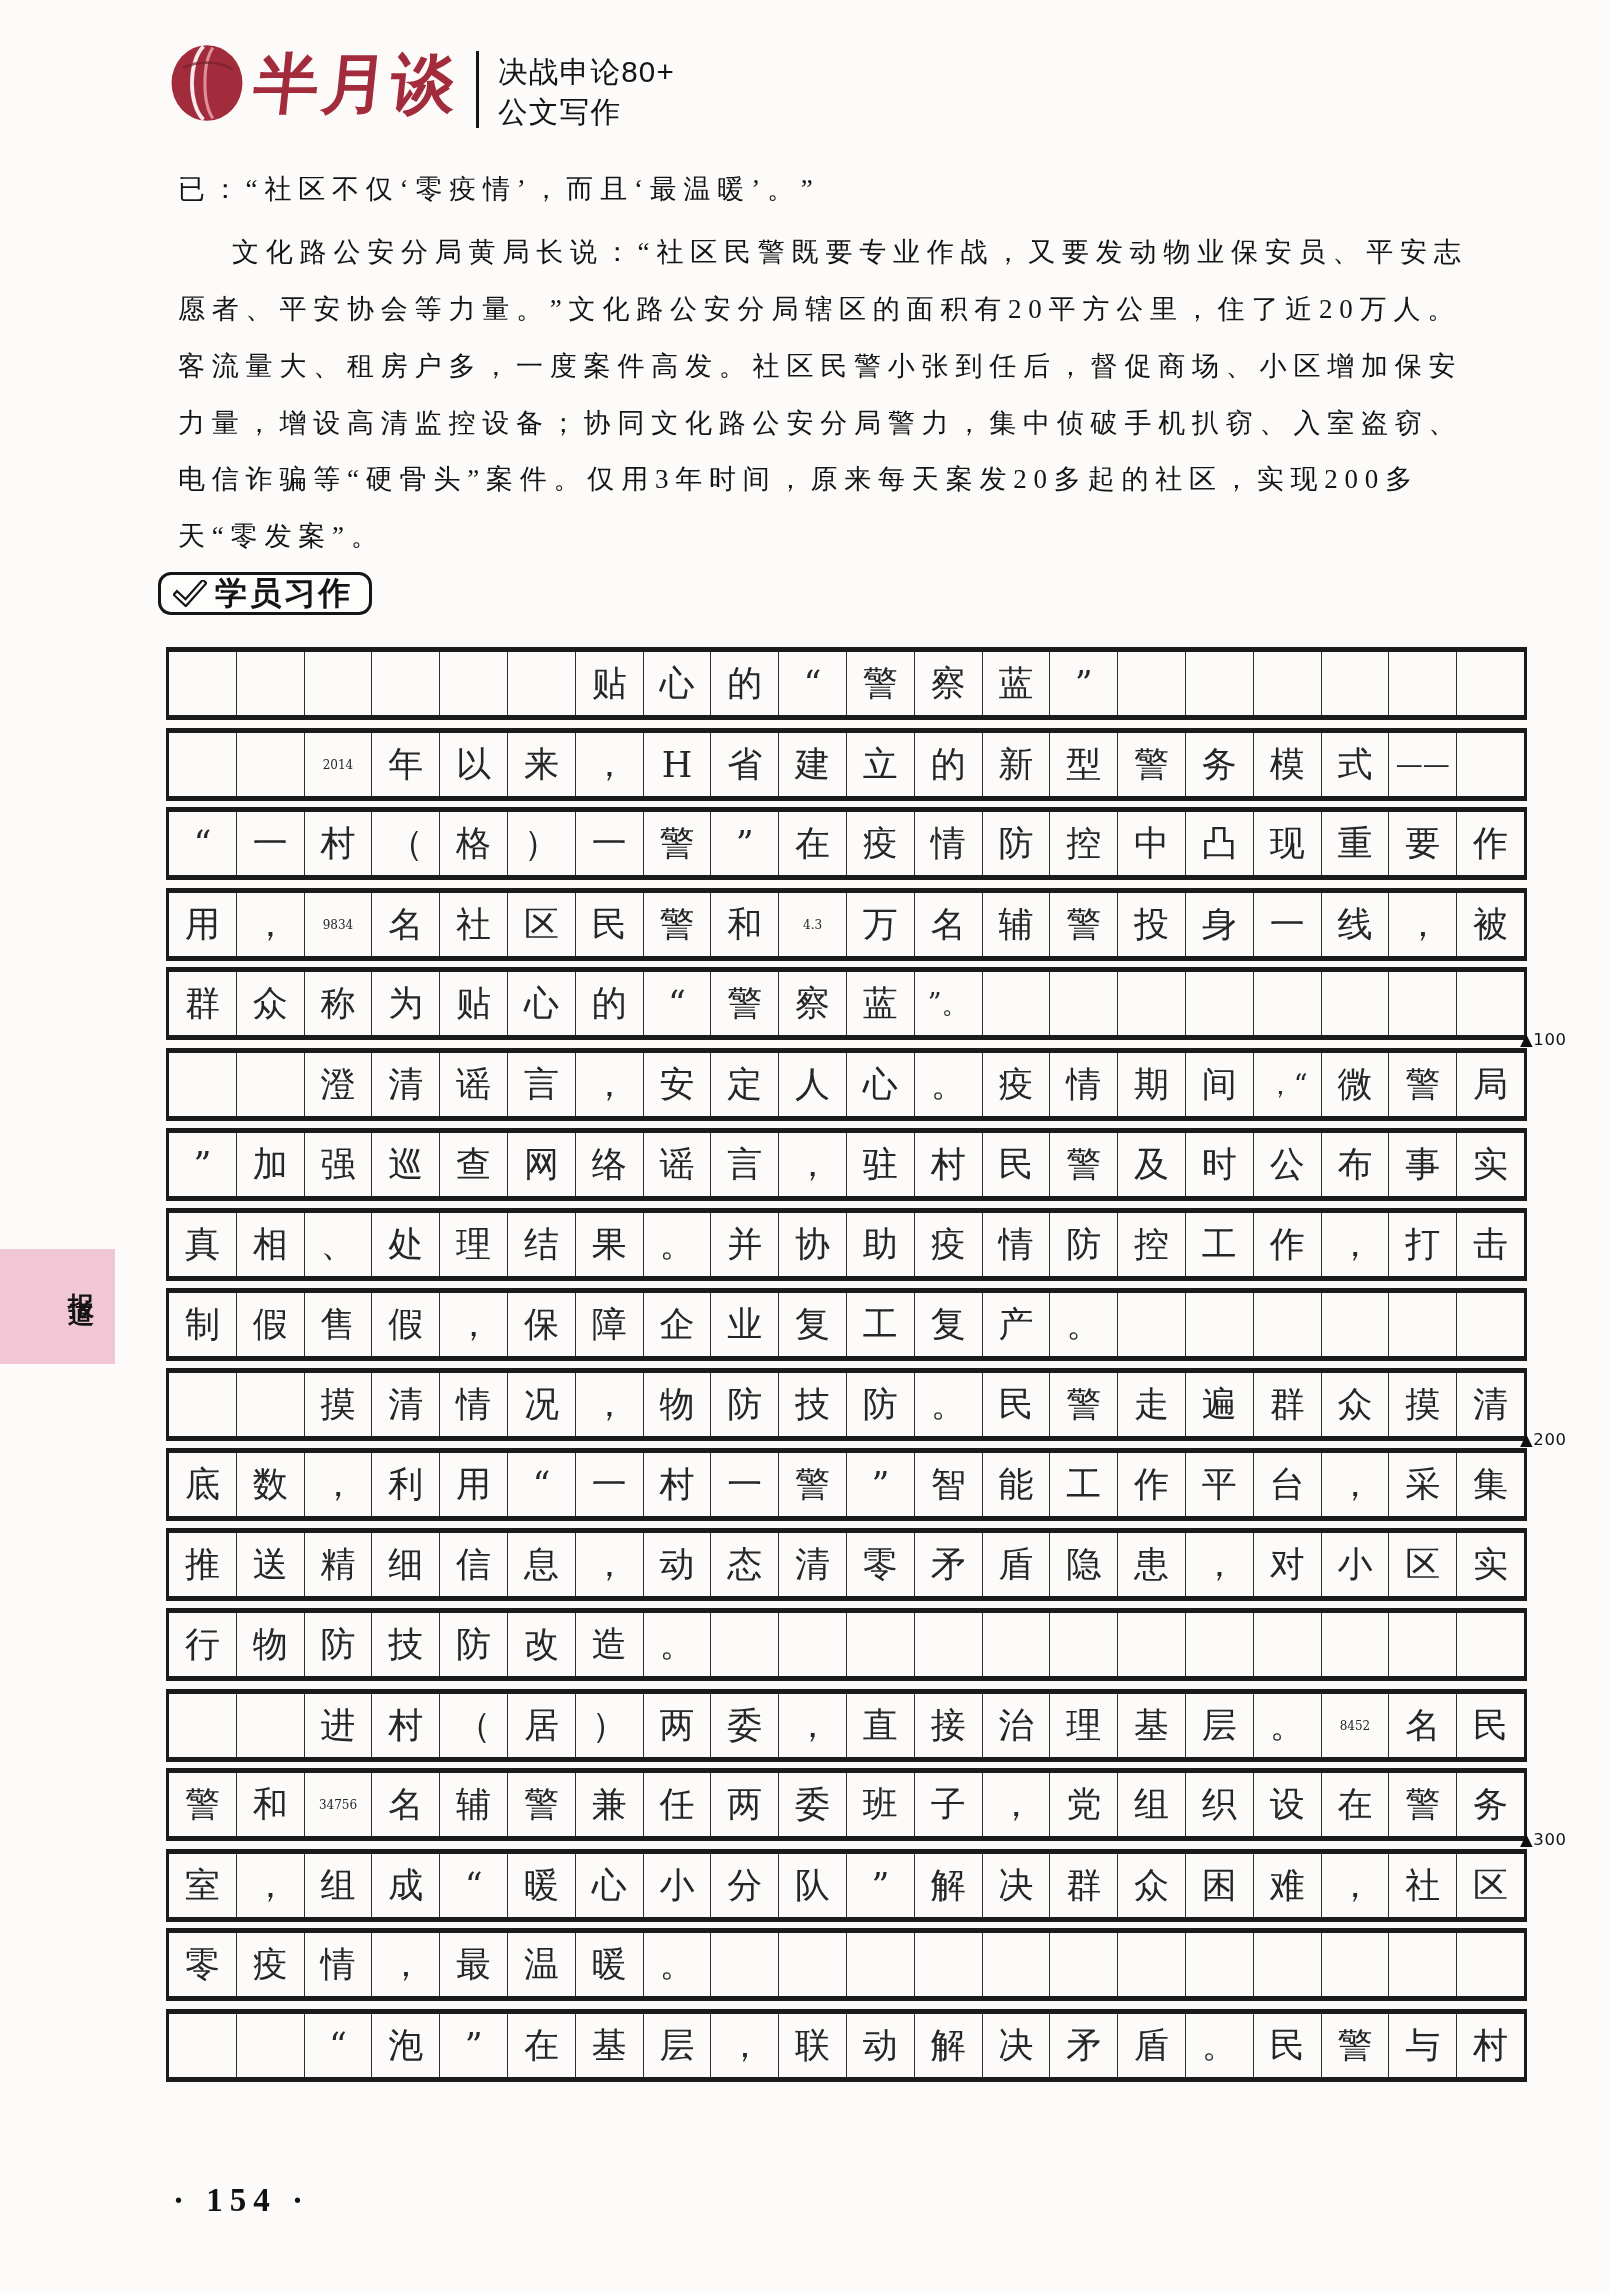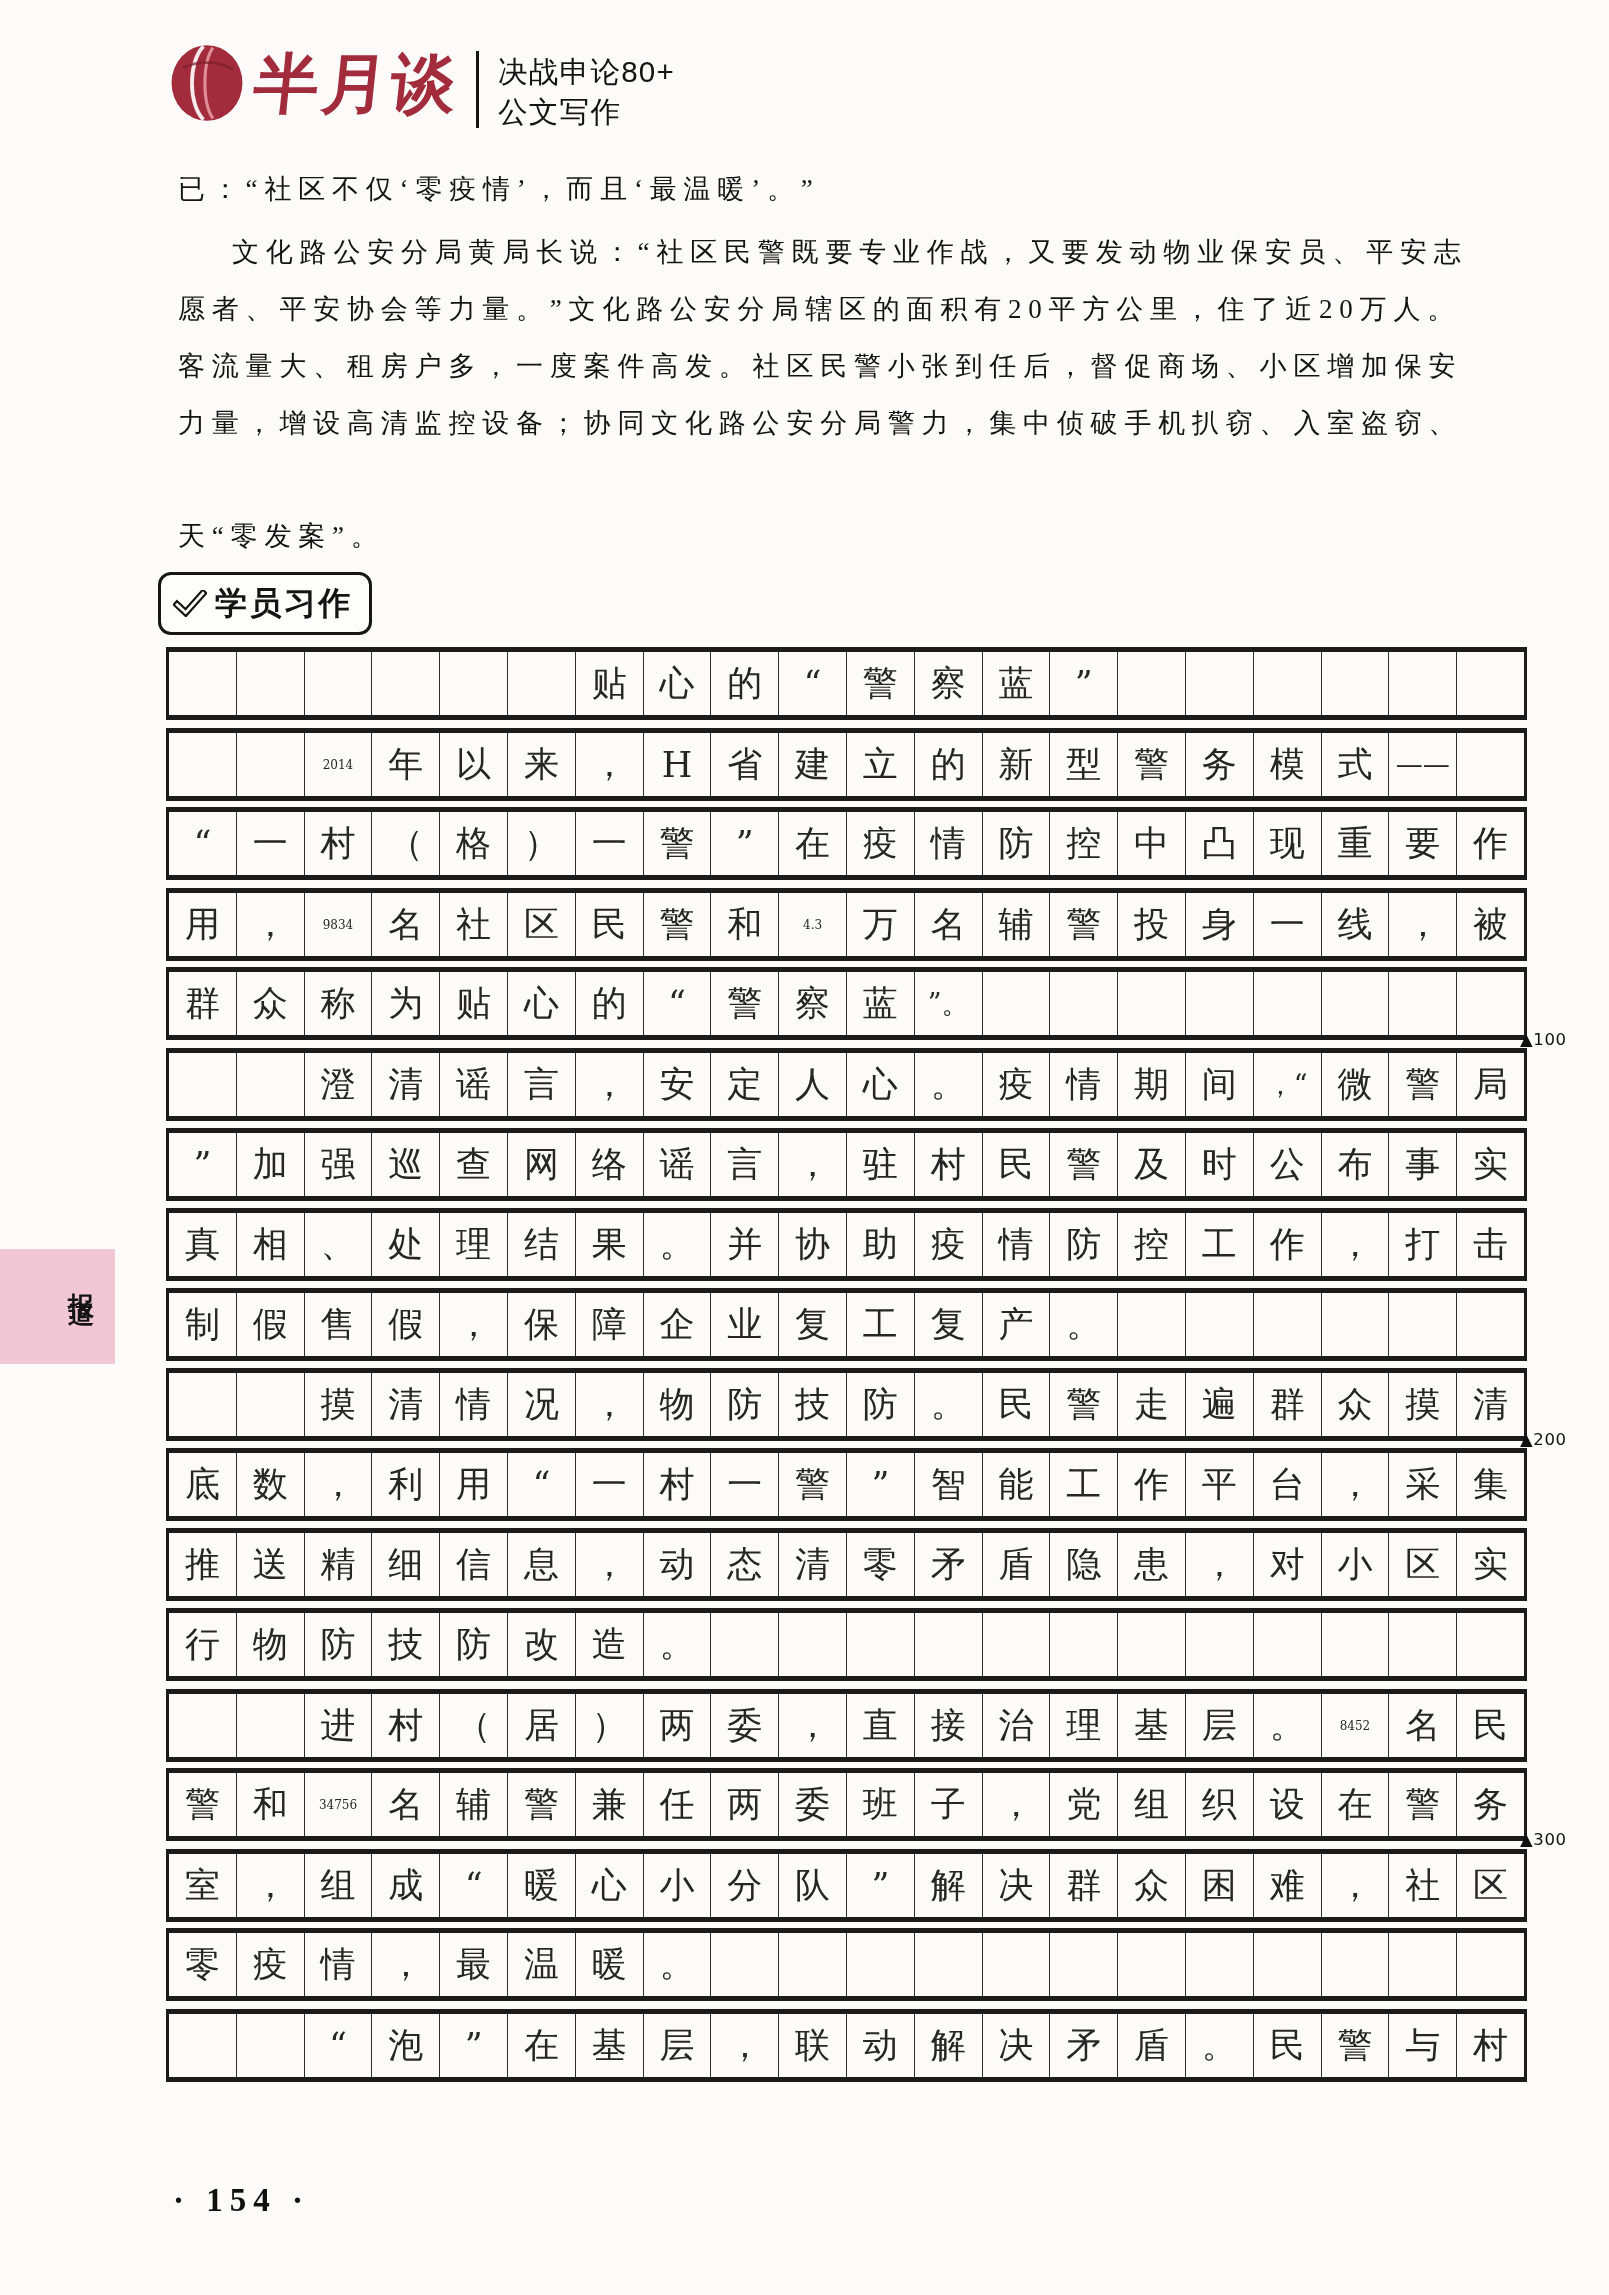--- a/index.html
+++ b/index.html
@@ -30,21 +30,21 @@
   .bl-0 { top:173px; }
   .bl-1 { top:236px; left:220px; }
   .bl-2 { top:293px; }
   .bl-3 { top:350px; }
   .bl-4 { top:407px; }
   .bl-5 { top:463px; }
   .bl-6 { top:520px; }
 
   
   .badge {
-    position:absolute; left:158px; top:572px; height:63px;
+    position:absolute; left:158px; top:572px; height:43px;
     border:3.5px solid #161616; border-radius:13px; background:#fdfdfc;
     display:inline-flex; align-items:center; gap:8.3px; padding:0 16.5px 0 11.8px;
   }
   .badge-check { width:34px; height:27px; flex:0 0 auto; }
   .badge-label { font-family:"Liberation Sans", sans-serif; font-weight:bold; font-size:32px; color:#141414; letter-spacing:2.4px; }
 
   
   .grid-row {
     position:absolute; left:166px; width:1361px; height:73px;
     border:3px solid #1b1b1b; border-top-width:5.3px; border-bottom-width:5.3px;
@@ -100,20 +100,21 @@
   <div class="logo-wordmark">半月谈</div>
   <div class="header-divider"></div>
   <div class="tagline tagline-1">决战申论80+</div>
   <div class="tagline tagline-2">公文写作</div>
 
   <div class="body-line bl-0">已：“社区不仅‘零疫情’，而且‘最温暖’。”</div>
   <div class="body-line bl-1">文化路公安分局黄局长说：“社区民警既要专业作战，又要发动物业保安员、平安志</div>
   <div class="body-line bl-2">愿者、平安协会等力量。”文化路公安分局辖区的面积有20平方公里，住了近20万人。</div>
   <div class="body-line bl-3">客流量大、租房户多，一度案件高发。社区民警小张到任后，督促商场、小区增加保安</div>
   <div class="body-line bl-4">力量，增设高清监控设备；协同文化路公安分局警力，集中侦破手机扒窃、入室盗窃、</div>
+  <div class="body-line bl-5">电信诈骗等“硬骨头”案件。仅用3年时间，原来每天案发20多起的社区，实现200多</div>
   <div class="body-line bl-6">天“零发案”。</div>
 
   <div class="badge">
     <svg class="badge-check" viewBox="0 0 62 50">
       <path d="M7 27 L23 42 L55 6" fill="none" stroke="#141414" stroke-width="13" stroke-linecap="square"></path>
       <path d="M7 27 L23 42 L55 6" fill="none" stroke="#fdfdfc" stroke-width="5" stroke-linecap="square"></path>
     </svg>
     <span class="badge-label">学员习作</span>
   </div>
 

